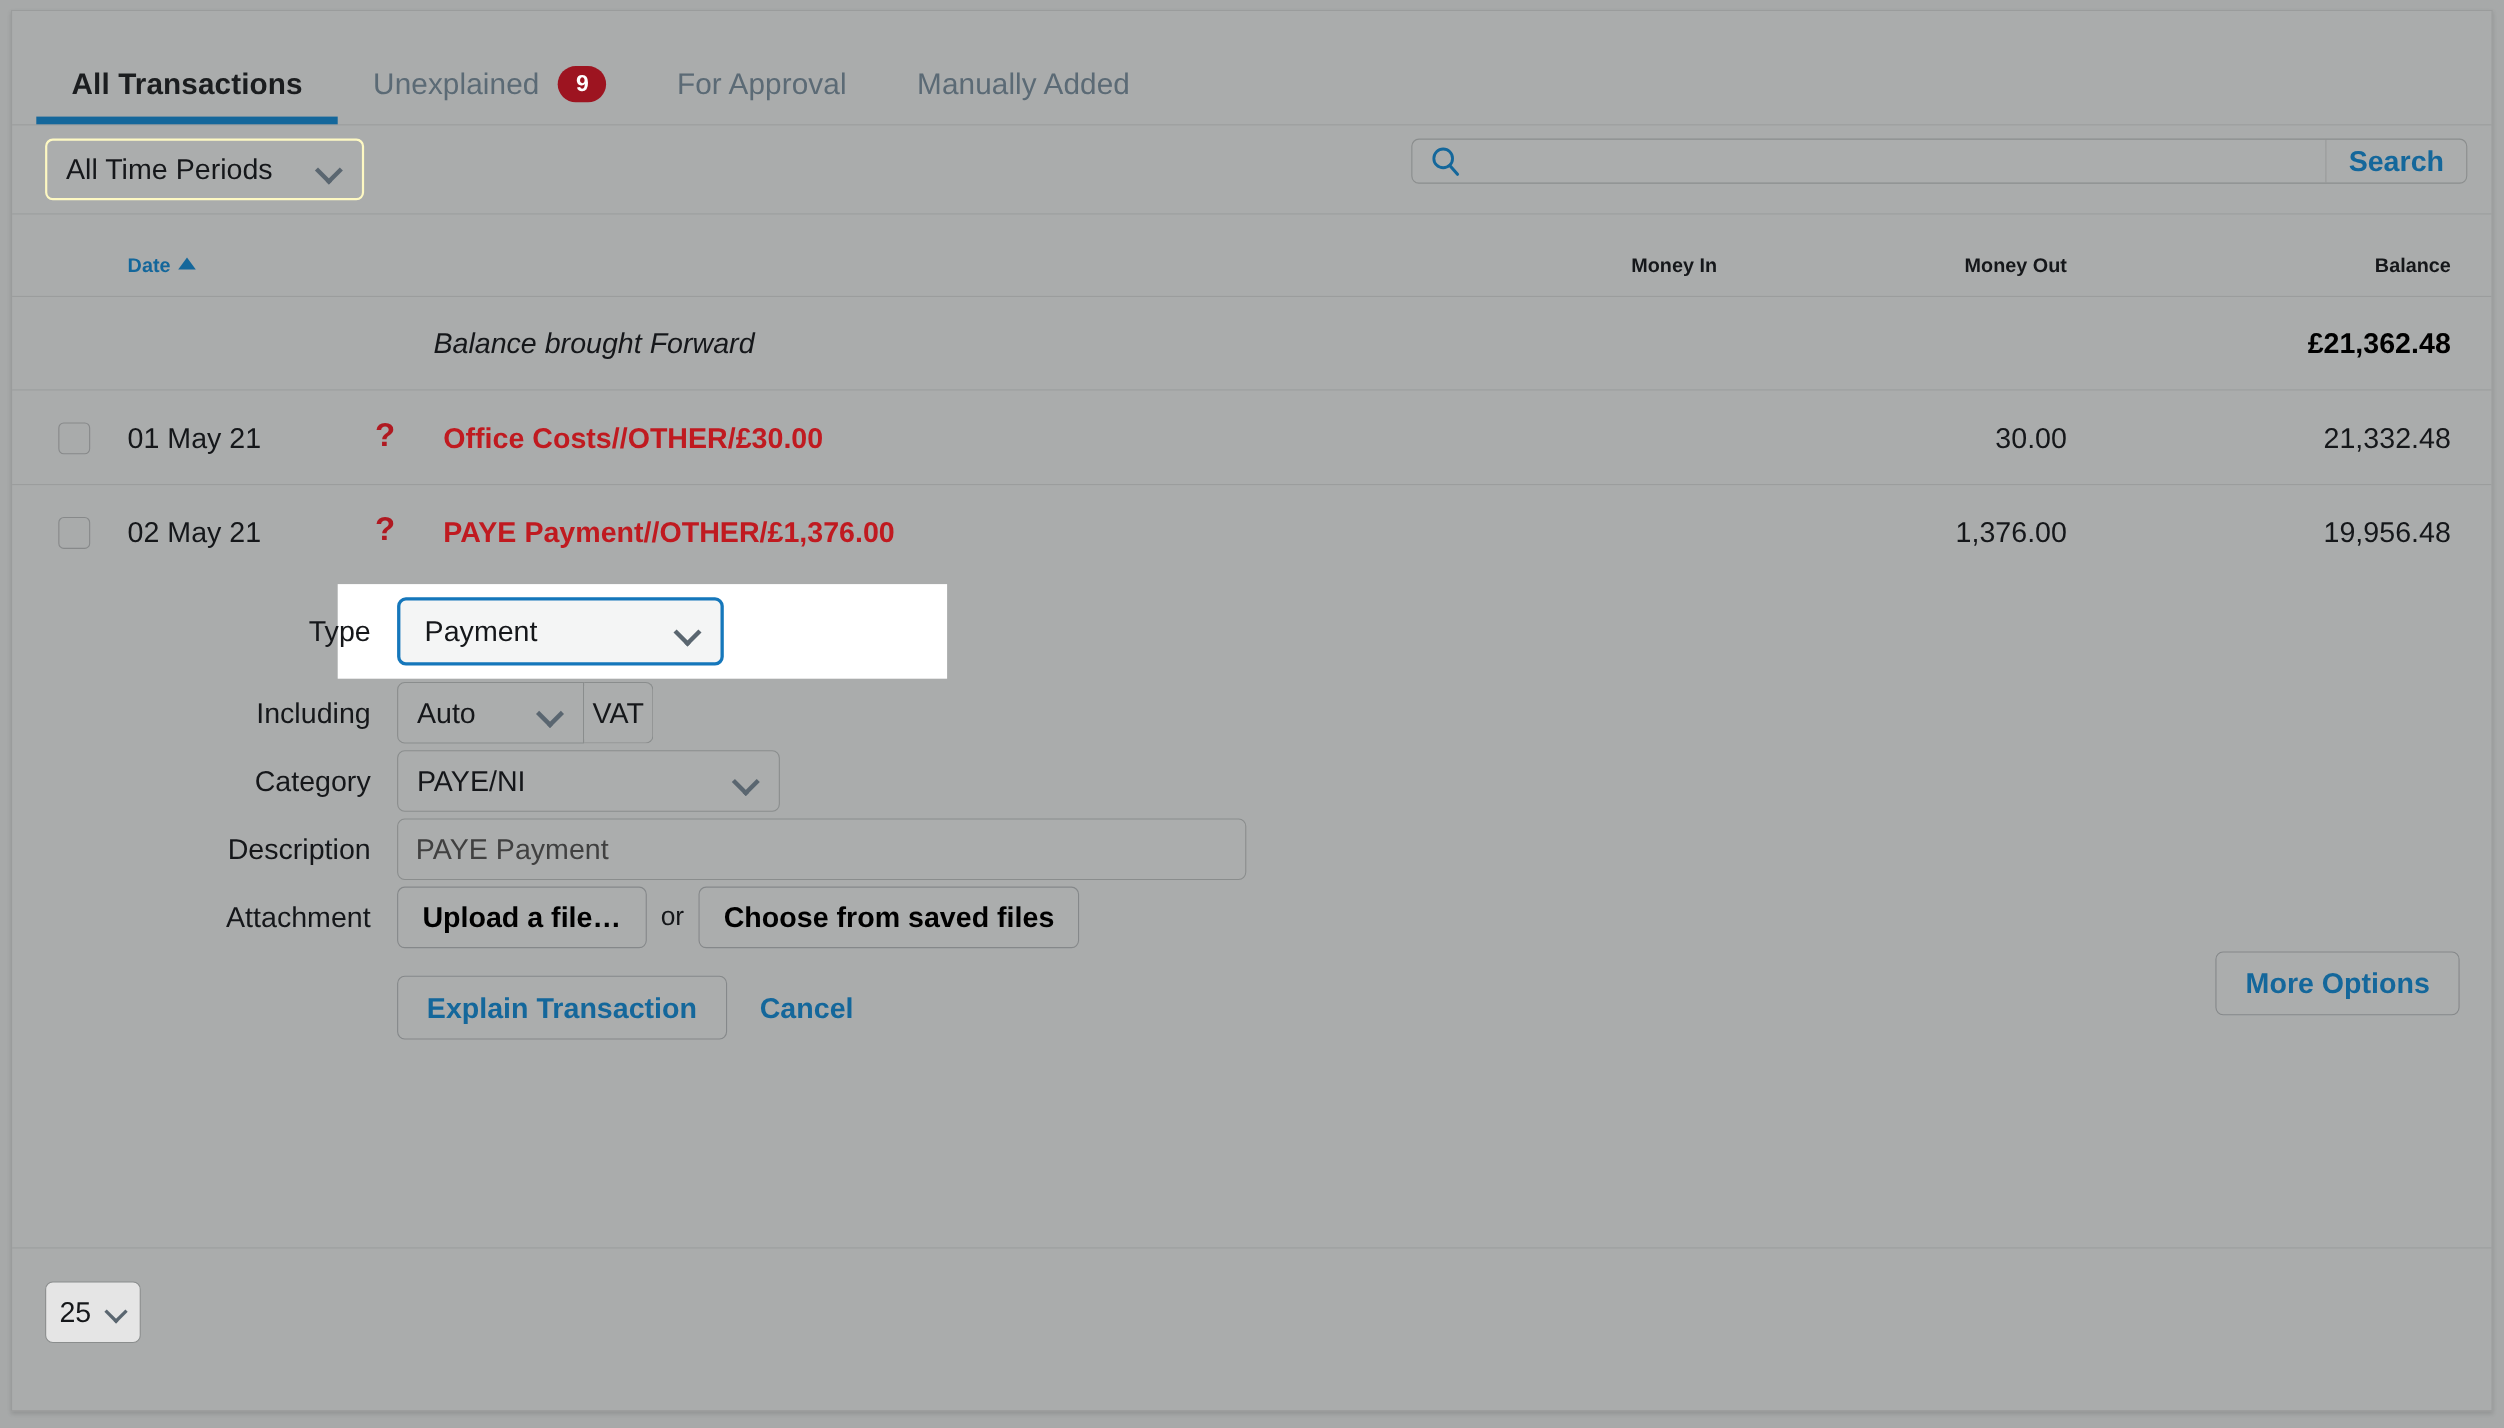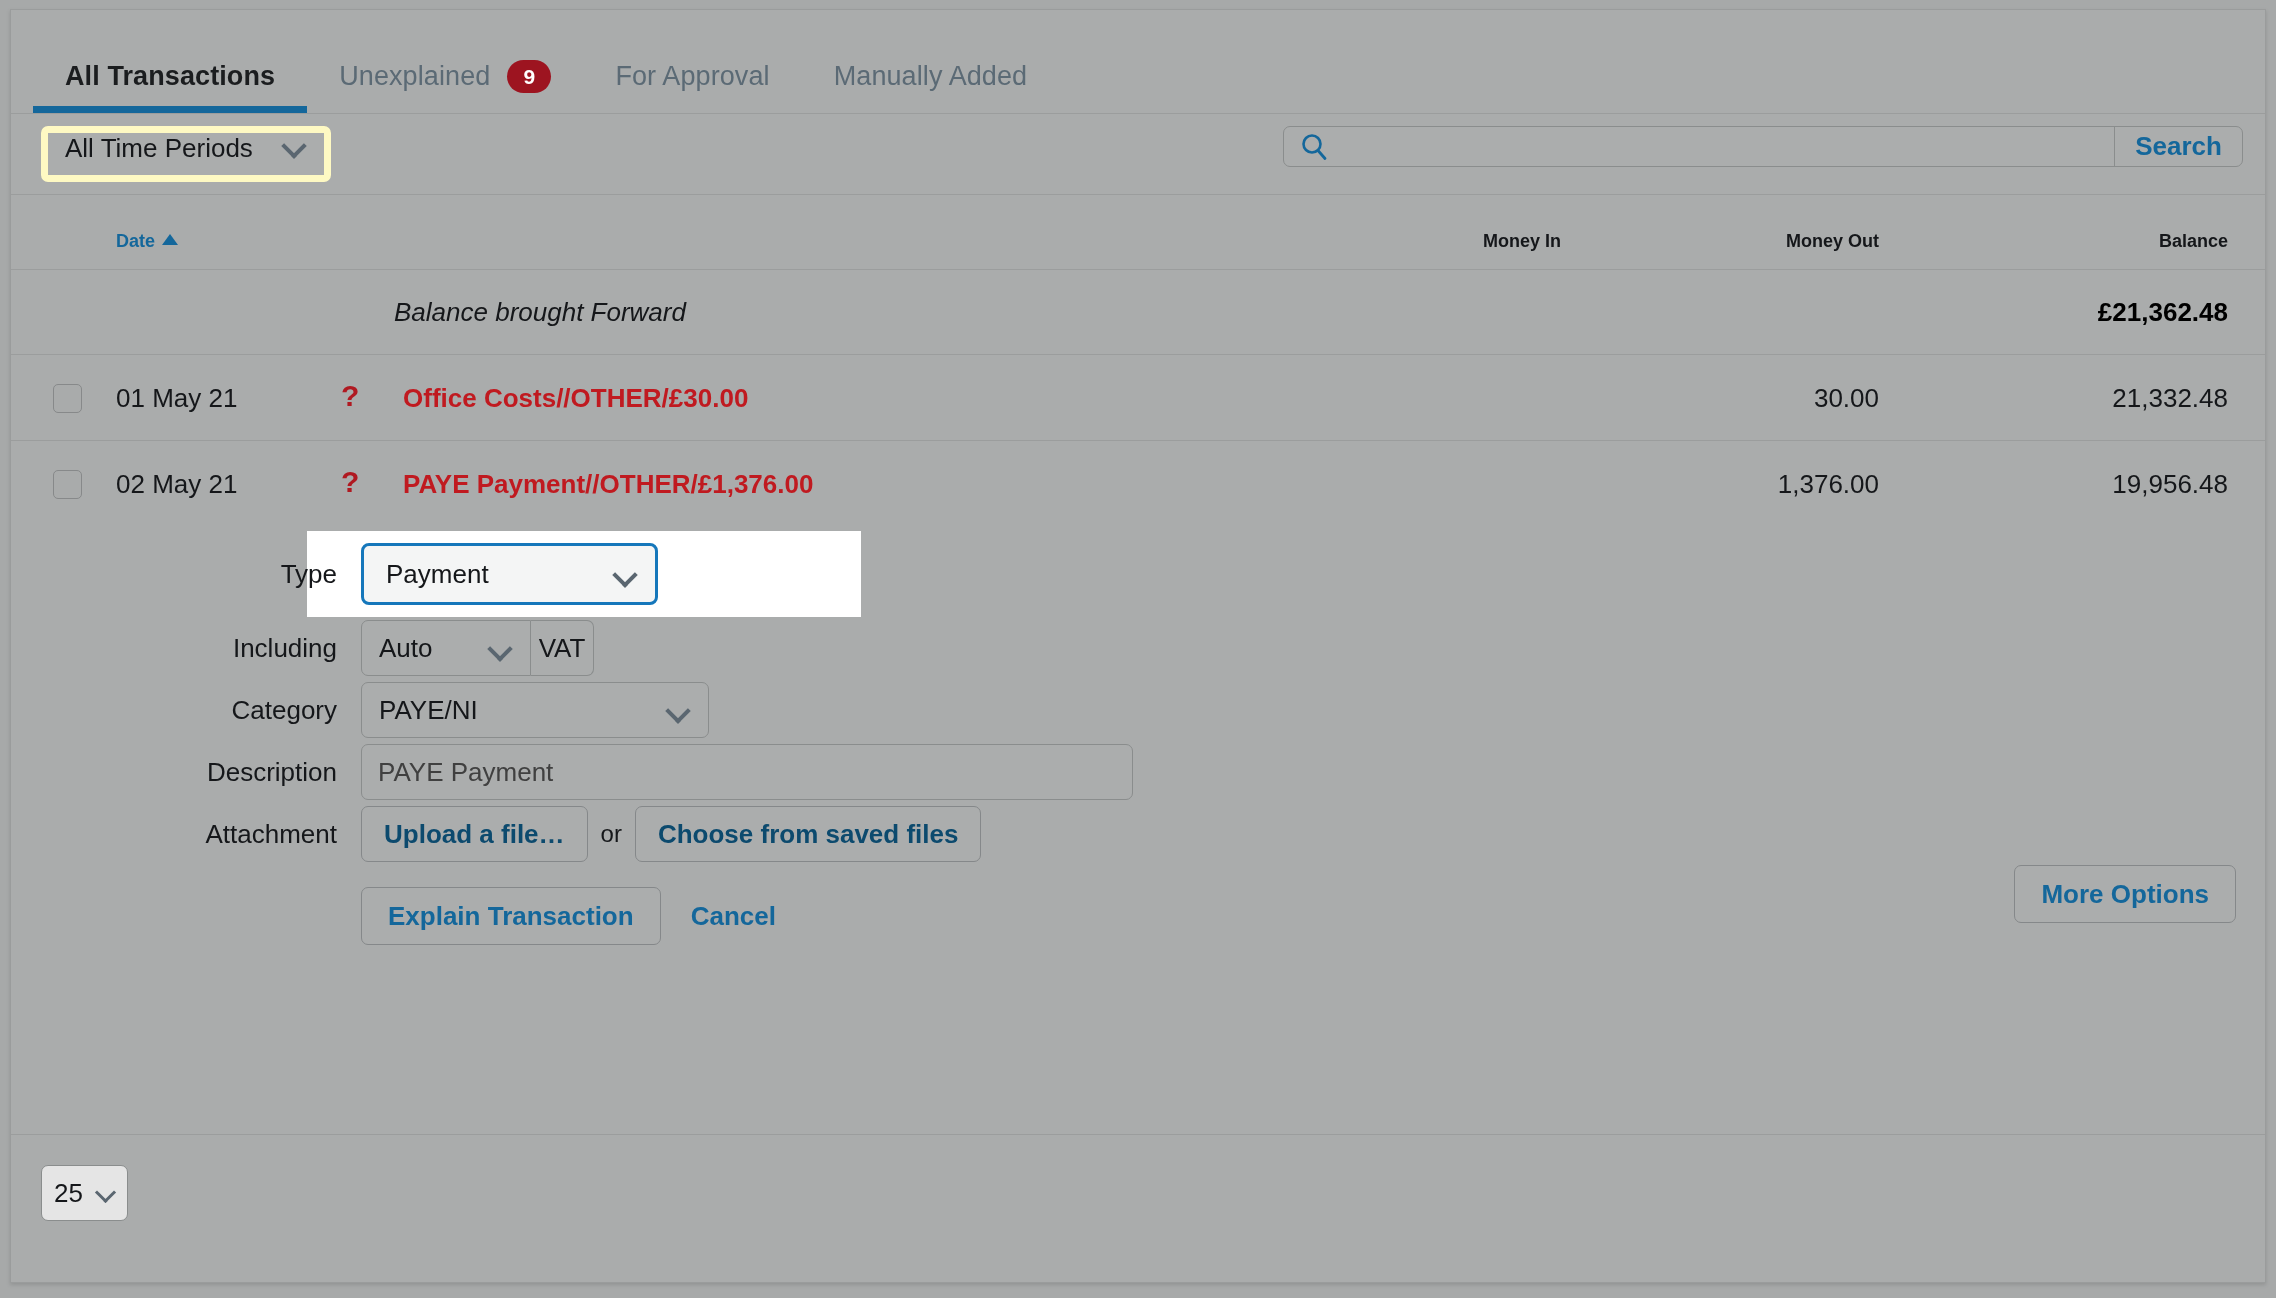--- a/index.html
+++ b/index.html
@@ -89,25 +89,25 @@
     height: 81px;
     border-bottom: 1px solid #9b9d9d;
     box-sizing: border-box;
   }
   .period-select {
     position: absolute;
     left: 30px;
     top: 12px;
     width: 290px;
     height: 56px;
-    border: 7px solid #fef9c3;
+    border: 2px solid #fef9c3;
     border-radius: 7px;
     background: #abadad;
     display: flex;
-    align-items: flex-start;
+    align-items: center;
     box-sizing: border-box;
     cursor: pointer;
   }
   .period-select .val {
     font-size: 26px;
     color: #15171a;
     padding-left: 17px;
     flex: 1;
   }
   .chev {
@@ -369,21 +369,21 @@
   }
 
   .btn {
     height: 56px;
     border: 1px solid #85888a;
     border-radius: 7px;
     background: #abadad;
     font-family: "Liberation Sans", sans-serif;
     font-size: 26px;
     font-weight: bold;
-    color: #0c4a6e;
+    color: #000000;
     padding: 0 22px;
     cursor: pointer;
     box-sizing: border-box;
   }
   .or-text {
     font-size: 24px;
     color: #15171a;
     margin: 0 13px;
   }
 

